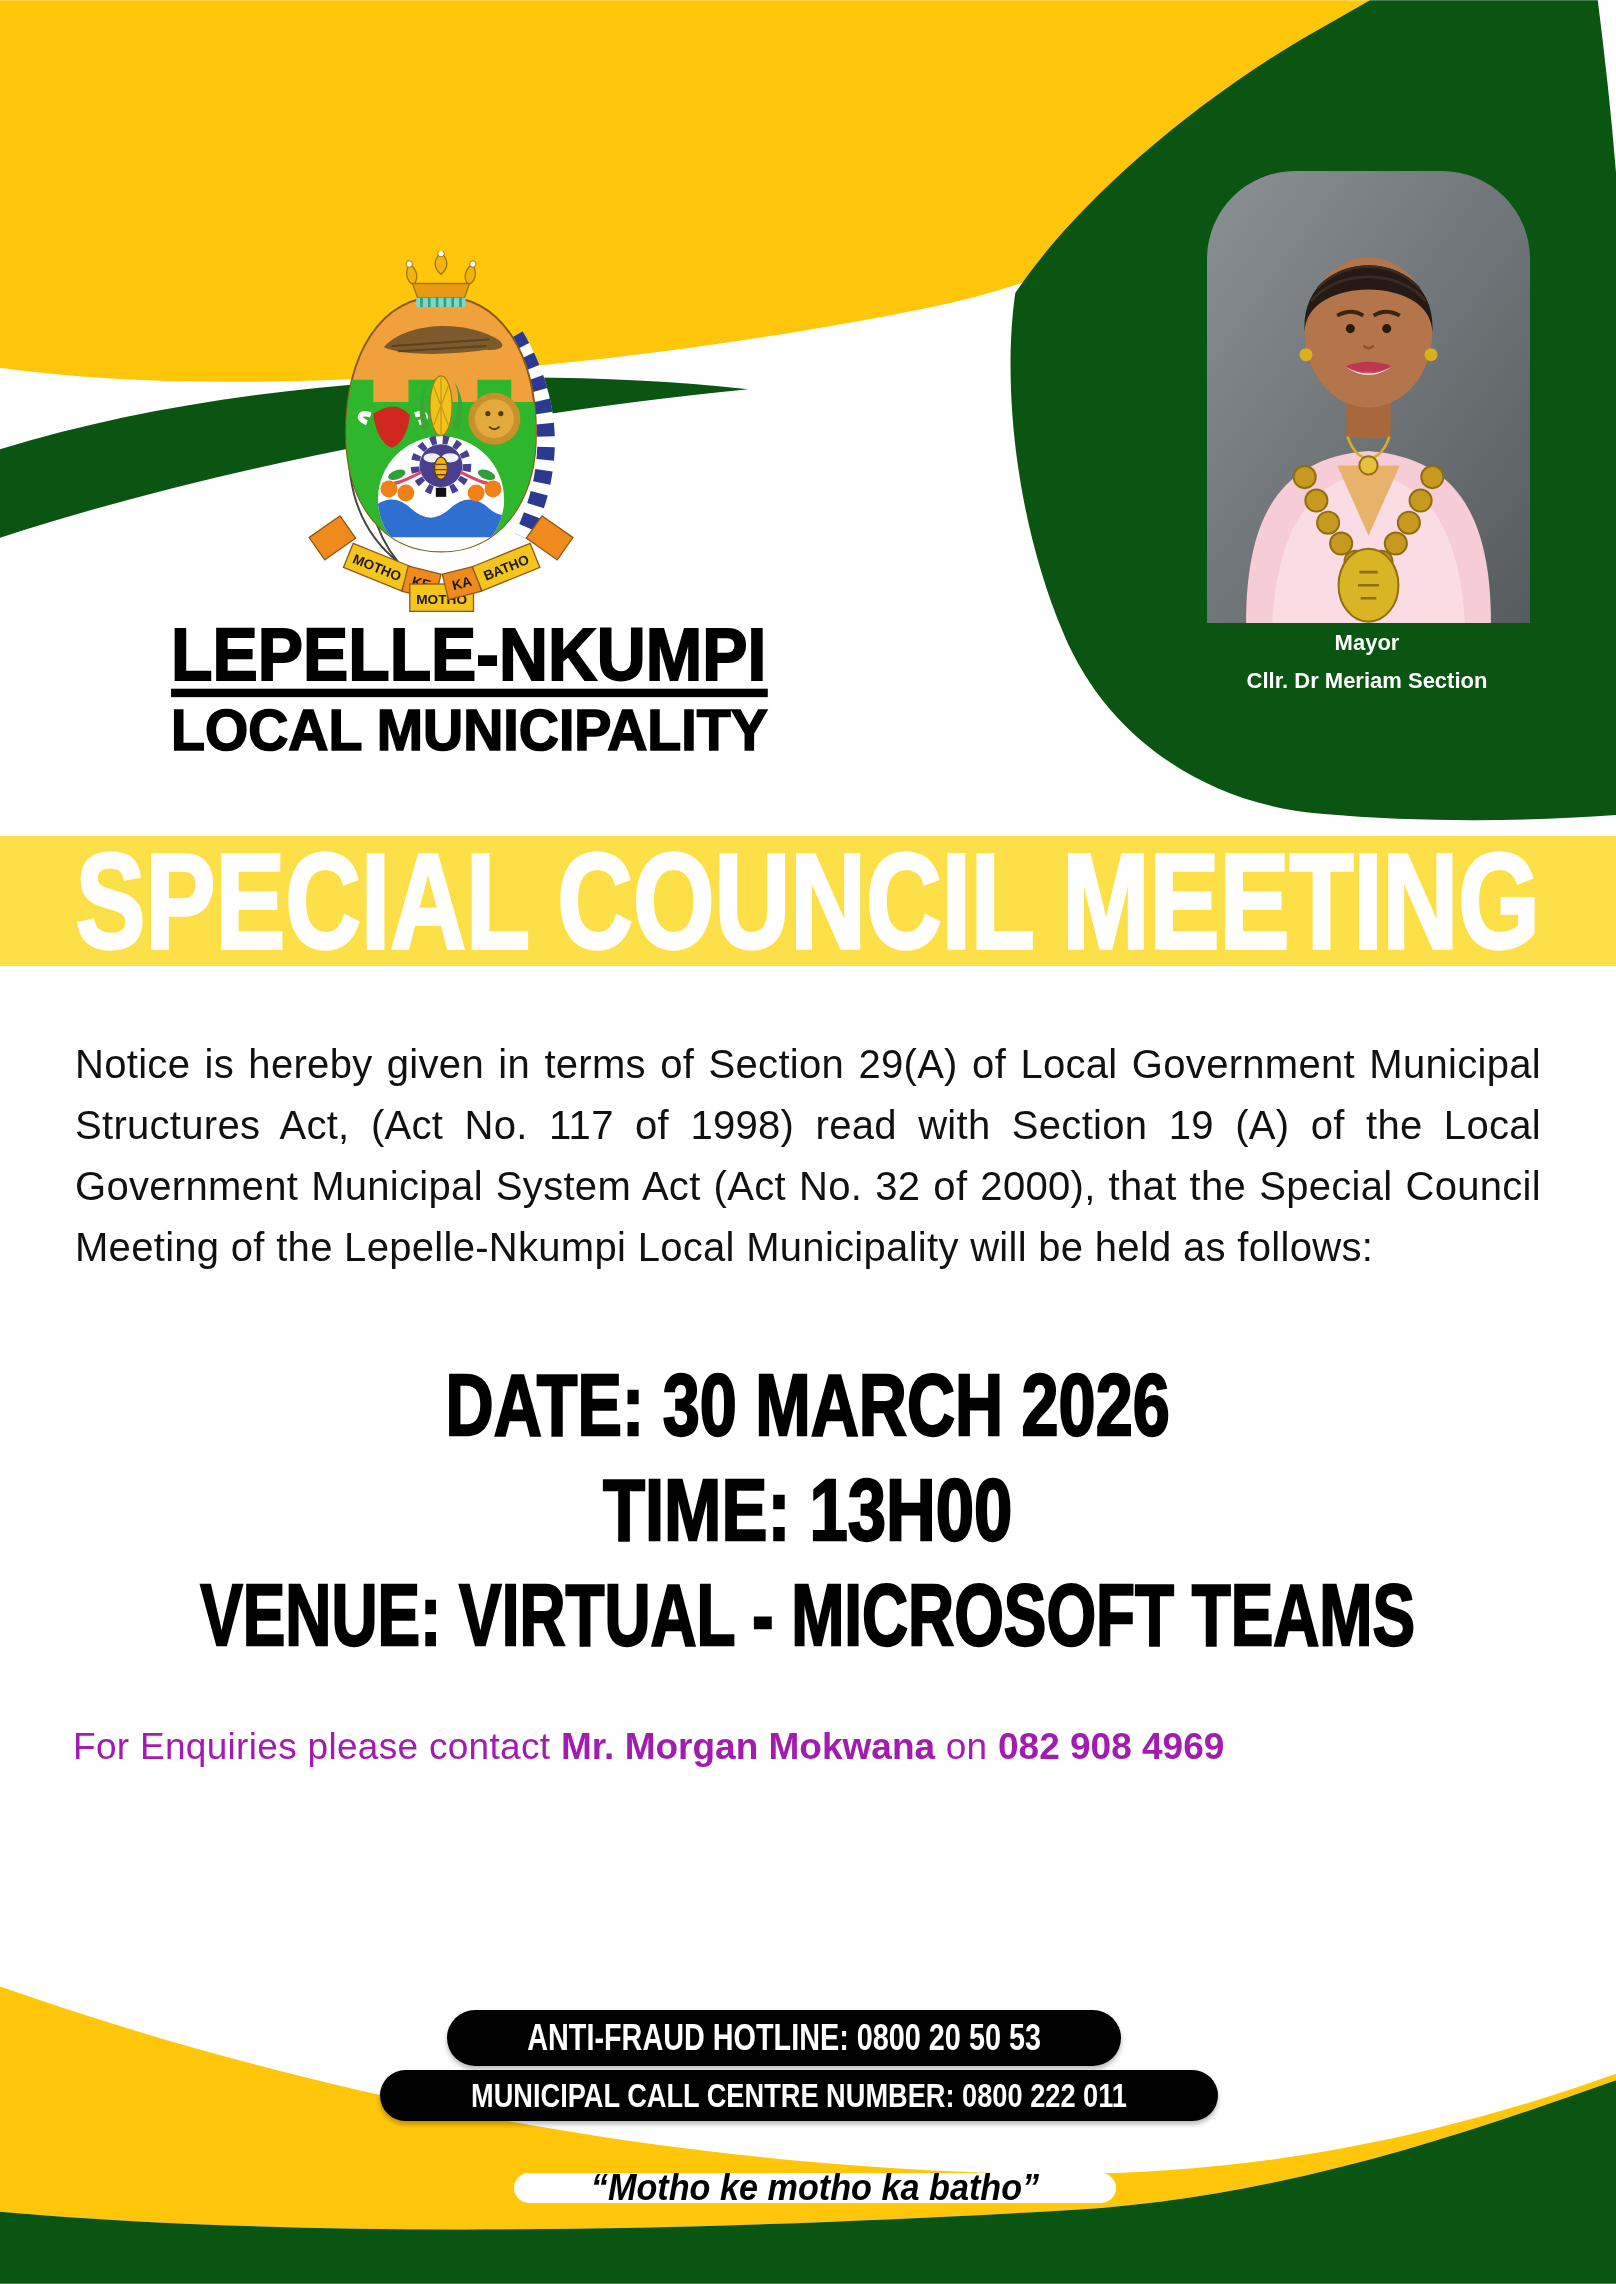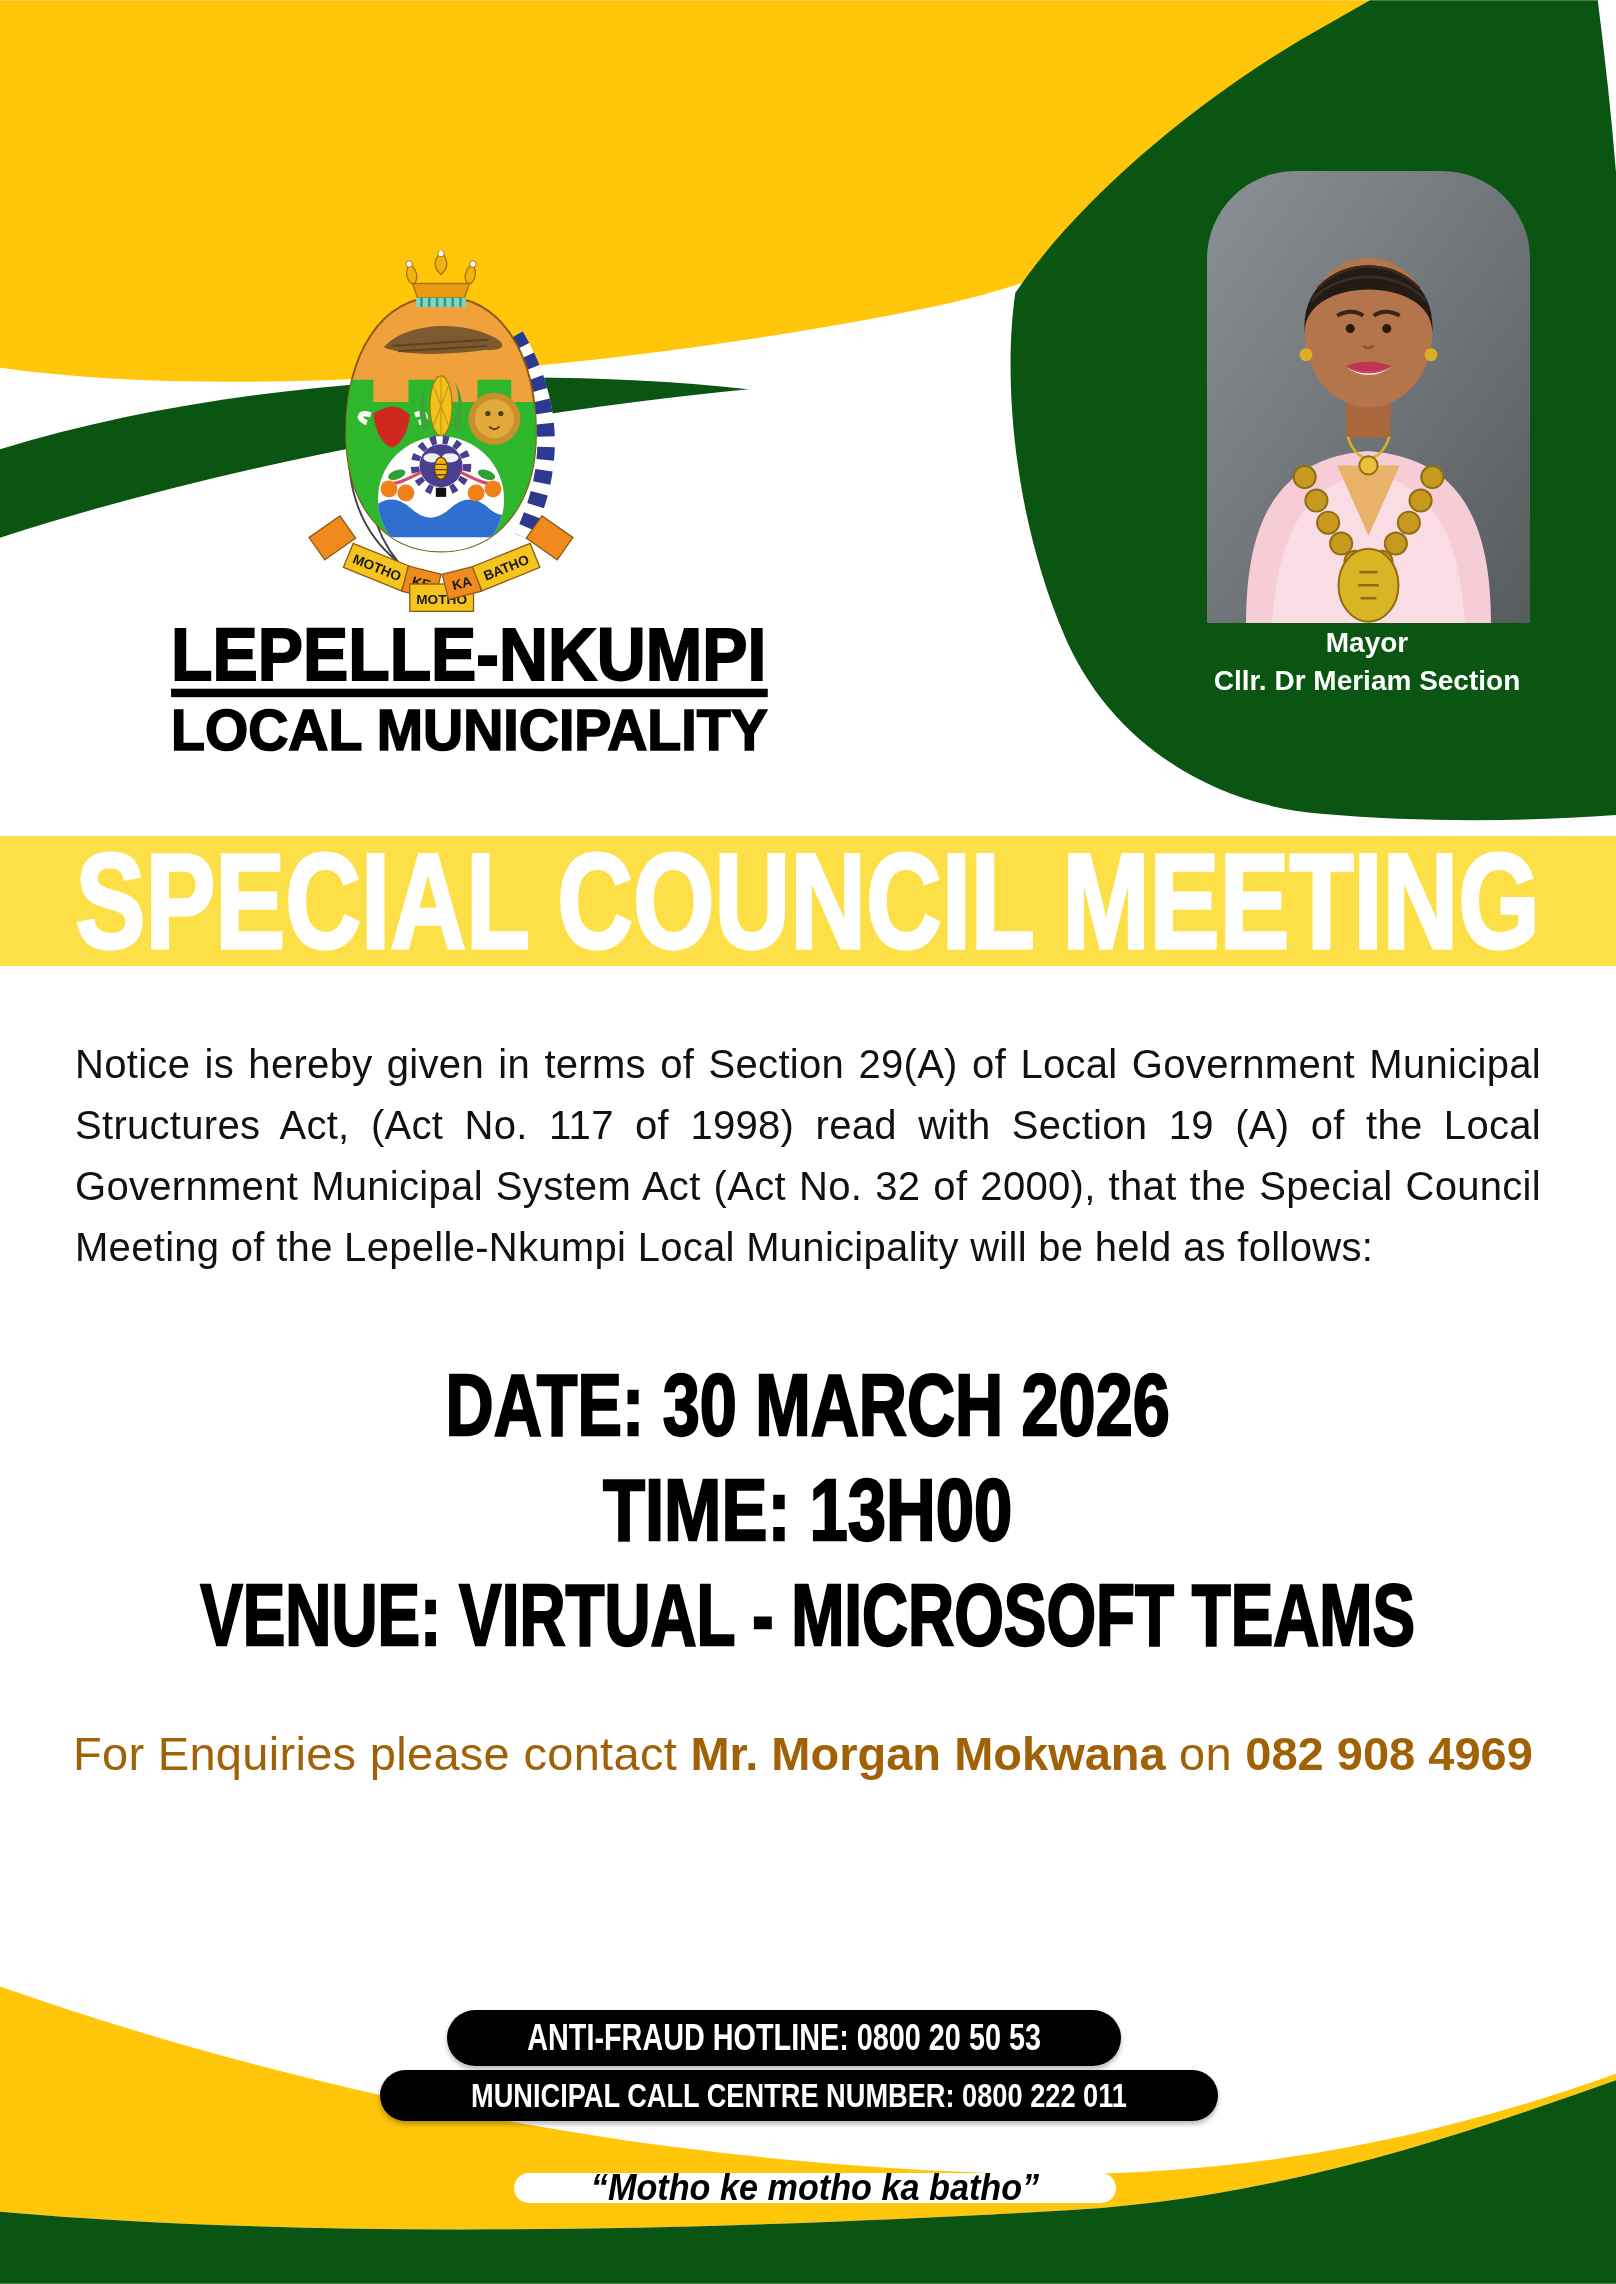--- a/index.html
+++ b/index.html
@@ -12,30 +12,30 @@
   .banner{position:absolute;left:0;top:836px;width:1616px;height:130px;background:#fde047;z-index:2;}
   .banner svg{width:100%;height:100%;}
   .crest{position:absolute;left:294px;top:251px;width:294px;height:374px;z-index:2;}
   .title-block{position:absolute;left:0;top:612px;width:944px;height:169px;z-index:2;}
   .photo{
     position:absolute;left:1207px;top:171px;width:323px;height:452px;
     border-radius:88px 88px 0 0;overflow:hidden;z-index:3;
   }
   .mayor-caption{
     position:absolute;left:1178px;top:624px;width:378px;z-index:3;
-    color:#ffffff;font-weight:bold;font-size:28px;line-height:38px;text-align:center;
+    color:#ffffff;font-weight:bold;font-size:22px;line-height:38px;text-align:center;
   }
   .paragraph{
     position:absolute;left:75px;top:1034px;width:1466px;z-index:2;
     font-size:40px;line-height:61px;color:#111111;text-align:justify;letter-spacing:0.3px;
   }
   .details-svg{position:absolute;left:0;top:1341px;z-index:2;}
   .enquiries{
     position:absolute;left:73px;top:1726px;width:1471px;z-index:2;
-    font-size:47px;color:#a16207;letter-spacing:0.3px;white-space:nowrap;
+    font-size:37px;color:#a21caf;letter-spacing:0.3px;white-space:nowrap;
   }
   .enquiries b{font-weight:bold;letter-spacing:0;}
   .signature{position:absolute;left:73px;top:1854px;z-index:2;color:#000;}
   .signature .sig-name{font-size:41px;font-weight:bold;margin:0 0 29px 0;}
   .signature .sig-title{font-size:41px;font-weight:bold;margin:0;}
   .pill{
     position:absolute;background:#000;color:#fff;z-index:4;
     display:flex;align-items:center;justify-content:center;
     box-shadow:0 3.3px 5.2px rgba(0,0,0,0.28);
     text-align:center;

